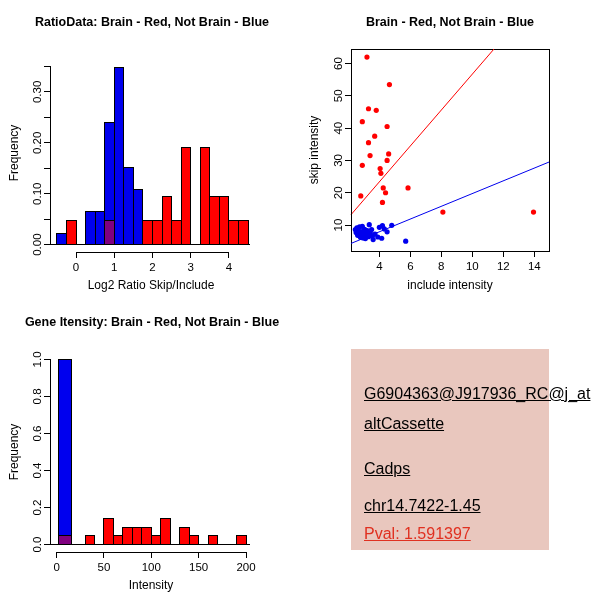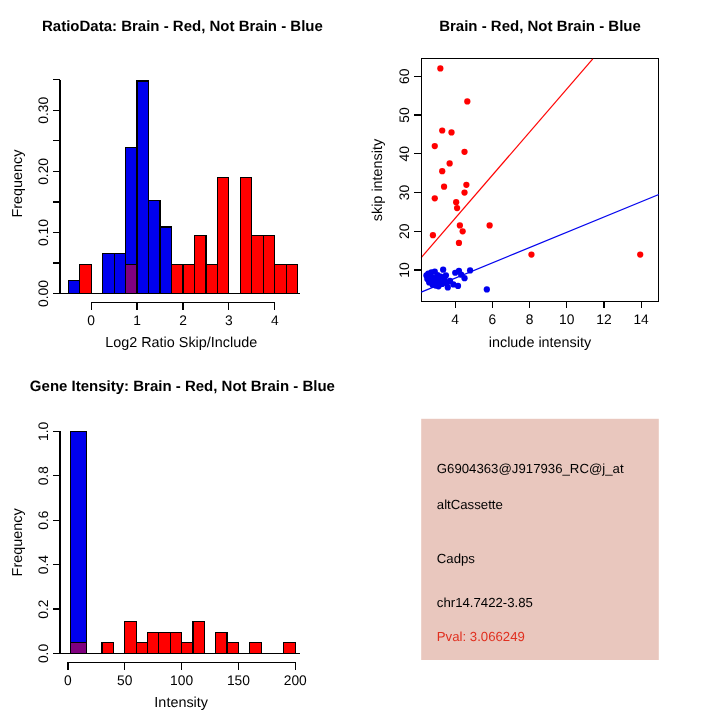--- a/index.html
+++ b/index.html
@@ -1,20 +1,20 @@
 <!DOCTYPE html>
 <html><head>
 <meta charset="utf-8">
 <style>
   html,body{margin:0;padding:0;background:#ffffff;}
   .canvas{position:relative;width:600px;height:600px;background:#ffffff;overflow:hidden;
           font-family:"Liberation Sans","DejaVu Sans",sans-serif;}
   .canvas svg{position:absolute;left:0;top:0;}
   .info-panel{position:absolute;left:351px;top:349px;width:198px;height:201px;}
-  .info-line{position:absolute;left:13px;font-size:11px;color:#000;white-space:nowrap;}
+  .info-line{position:absolute;left:13px;font-size:16px;color:#000;white-space:nowrap;text-decoration:underline;}
   #info-probe{top:36px;}
   #info-splice{top:66px;}
   #info-gene{top:111px;}
   #info-locus{top:148px;}
   #info-pval{top:176px;}
   text{font-family:"Liberation Sans","DejaVu Sans",sans-serif;fill:#000;}
 </style>
 </head>
 <body>
 
@@ -192,16 +192,16 @@
       <line x1="44" y1="359.4074074074074" x2="50" y2="359.4074074074074" stroke="#000" shape-rendering="crispEdges"></line>
       <text x="37" y="359.4074074074074" font-size="11.5" text-anchor="middle" font-weight="normal" fill="#000" transform="rotate(-90 37 359.4074074074074)" dominant-baseline="central">1.0</text>
       <text x="152" y="326" font-size="12.5" text-anchor="middle" font-weight="bold" fill="#000">Gene Itensity: Brain - Red, Not Brain - Blue</text>
       <text x="151" y="589" font-size="12" text-anchor="middle" font-weight="normal" fill="#000">Intensity</text>
       <text x="14" y="452" font-size="12" text-anchor="middle" font-weight="normal" fill="#000" transform="rotate(-90 14 452)" dominant-baseline="central">Frequency</text>
     </svg>
   <div class="info-panel" id="info-panel" style="background: rgb(233, 199, 190);">
     <div class="info-line" id="info-probe">G6904363@J917936_RC@j_at</div>
     <div class="info-line" id="info-splice">altCassette</div>
     <div class="info-line" id="info-gene">Cadps</div>
-    <div class="info-line" id="info-locus">chr14.7422-3.85</div>
-    <div class="info-line" id="info-pval" style="color: rgb(224, 48, 32);">Pval: 3.066249</div>
+    <div class="info-line" id="info-locus">chr14.7422-1.45</div>
+    <div class="info-line" id="info-pval" style="color: rgb(224, 48, 32);">Pval: 1.591397</div>
   </div>
 </div>
 
 </body></html>

